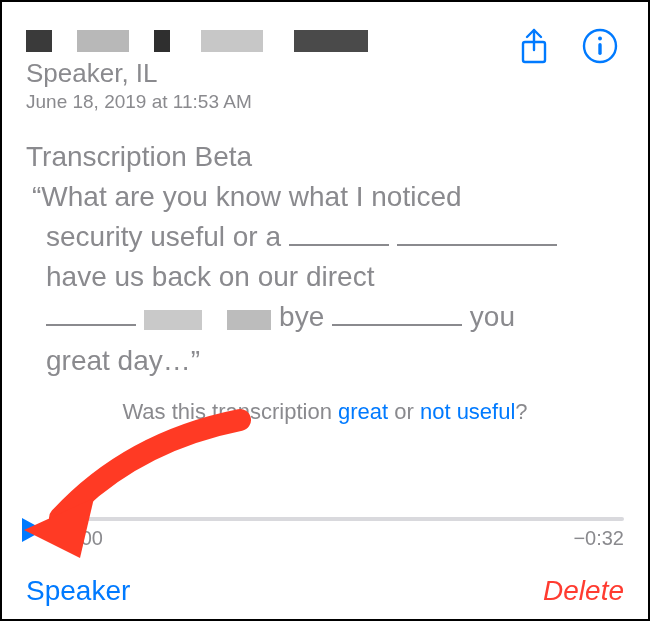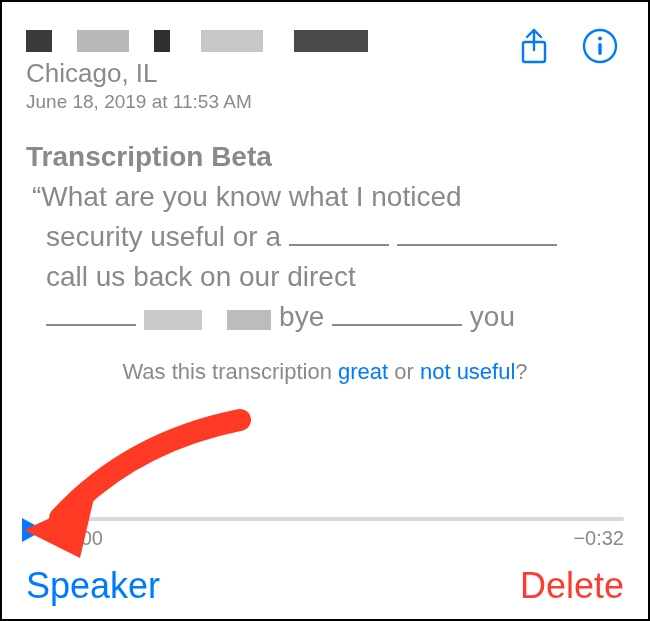--- a/index.html
+++ b/index.html
@@ -55,21 +55,20 @@
     width: 40px; height: 40px;
     display: flex; align-items: center; justify-content: center;
     cursor: pointer;
   }
 
   
   .section-title {
     font-size: 28px;
     color: #8a8a8e;
     margin-top: 28px;
-    font-weight: bold;
   }
   .transcript {
     font-size: 28px;
     line-height: 40px;
     color: #8a8a8e;
     margin-top: 4px;
     padding-left: 6px;
     padding-right: 6px;
   }
   .transcript .indent { padding-left: 14px; display: block; }
@@ -125,25 +124,25 @@
   }
   .time-l { left: 0; }
   .time-r { right: 0; text-align: right; }
 
   
   .bottom-bar {
     position: absolute;
     left: 24px; right: 24px; bottom: 12px;
     display: flex;
     justify-content: space-between;
-    font-size: 36px;
+    font-size: 28px;
     text-align: center;
   }
   .btn-blue { color: #007aff; cursor: pointer; }
-  .btn-red { color: #ff3b30; cursor: pointer; }
+  .btn-red { color: #ff3b30; cursor: pointer; font-style: italic; }
 
   
   .arrow-annot {
     position: absolute;
     pointer-events: none;
     left: 8px; top: 400px;
     width: 260px; height: 160px;
     z-index: 10;
   }
 </style>
@@ -158,21 +157,21 @@
         <span class="pix" style="width:26px;background:#3a3a3a"></span>
         <span class="pix" style="width:8px"></span>
         <span class="pix" style="width:52px;background:#b8b8b8"></span>
         <span class="pix" style="width:8px"></span>
         <span class="pix" style="width:16px;background:#2f2f2f"></span>
         <span class="pix" style="width:14px"></span>
         <span class="pix" style="width:62px;background:#c7c7c7"></span>
         <span class="pix" style="width:14px"></span>
         <span class="pix" style="width:74px;background:#4a4a4a"></span>
       </div>
-      <div class="caller-loc">Chicago, IL</div>
+      <div class="caller-loc">Speaker, IL</div>
       <div class="caller-date">June 18, 2019 at 11:53 AM</div>
     </div>
     <div class="header-actions">
       <div class="icon-btn">
         <svg width="34" height="40" viewBox="0 0 34 40">
           <polyline points="10,11 17,4 24,11" fill="none" stroke="#007aff" stroke-width="2.4" stroke-linecap="round" stroke-linejoin="round"></polyline>
           <line x1="17" y1="4" x2="17" y2="24" stroke="#007aff" stroke-width="2.4" stroke-linecap="round"></line>
           <rect x="6" y="16" width="22" height="20" rx="2" fill="none" stroke="#007aff" stroke-width="2.4"></rect>
         </svg>
       </div>
@@ -186,29 +185,30 @@
     </div>
   </div>
 
   <div class="section-title">Transcription Beta</div>
 
   <div class="transcript">
     <span>“</span><span>What are you know what I noticed</span>
     <span class="indent">
       <span>security useful or a </span><span class="blank" style="width:100px"></span> <span class="blank" style="width:160px"></span>
     </span>
-    <span class="indent">call us back on our direct</span>
+    <span class="indent">have us back on our direct</span>
     <span class="indent">
       <span class="blank" style="width:90px"></span>
       <span class="pixgroup">
         <span class="pb" style="width:58px;background:#c9c9c9"></span>
         <span class="pb" style="width:10px"></span>
         <span class="pb" style="width:44px;background:#bcbcbc"></span>
       </span><span> bye </span><span class="blank" style="width:130px"></span><span> you</span>
     </span>
+    <span class="indent">great day…”</span>
   </div>
 
   <div class="feedback">
     <span>Was this transcription </span><span class="link">great</span><span> or </span><span class="link">not useful</span><span>?</span>
   </div>
 
   <div class="play-row">
     <div class="play-btn">
       <svg width="26" height="28" viewBox="0 0 26 28">
         <polygon points="2,2 24,14 2,26" fill="#007aff"></polygon>

